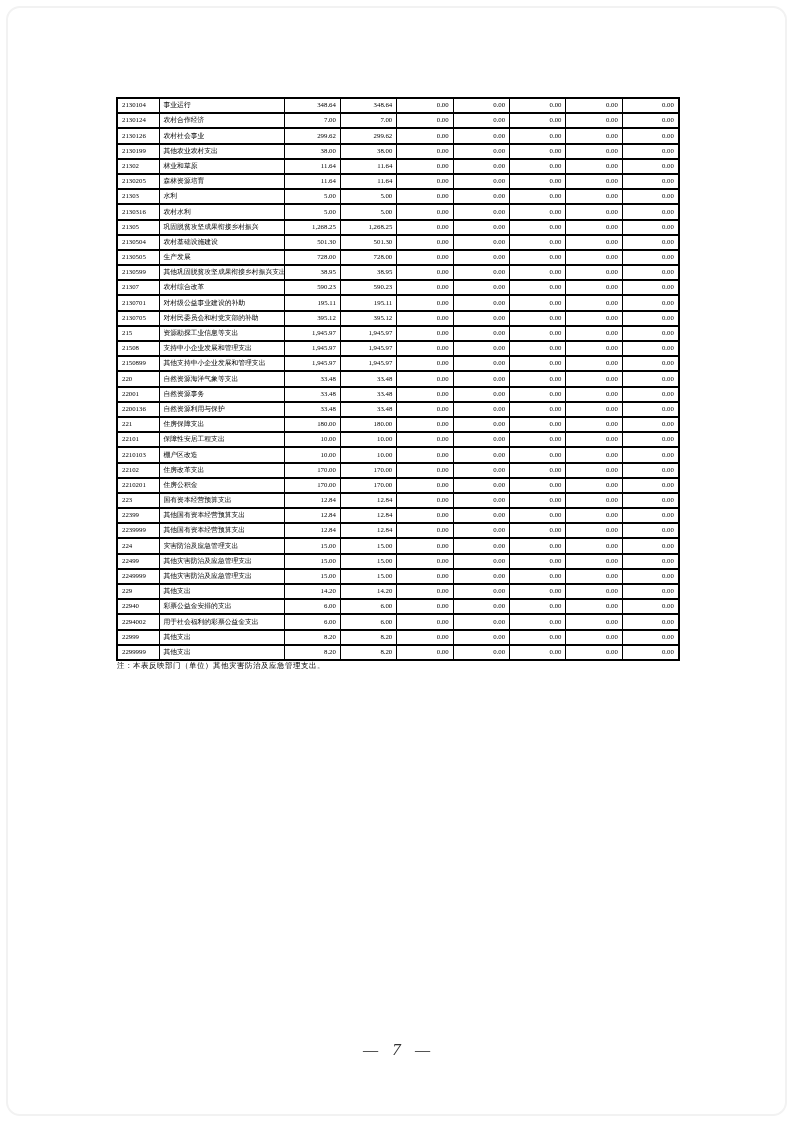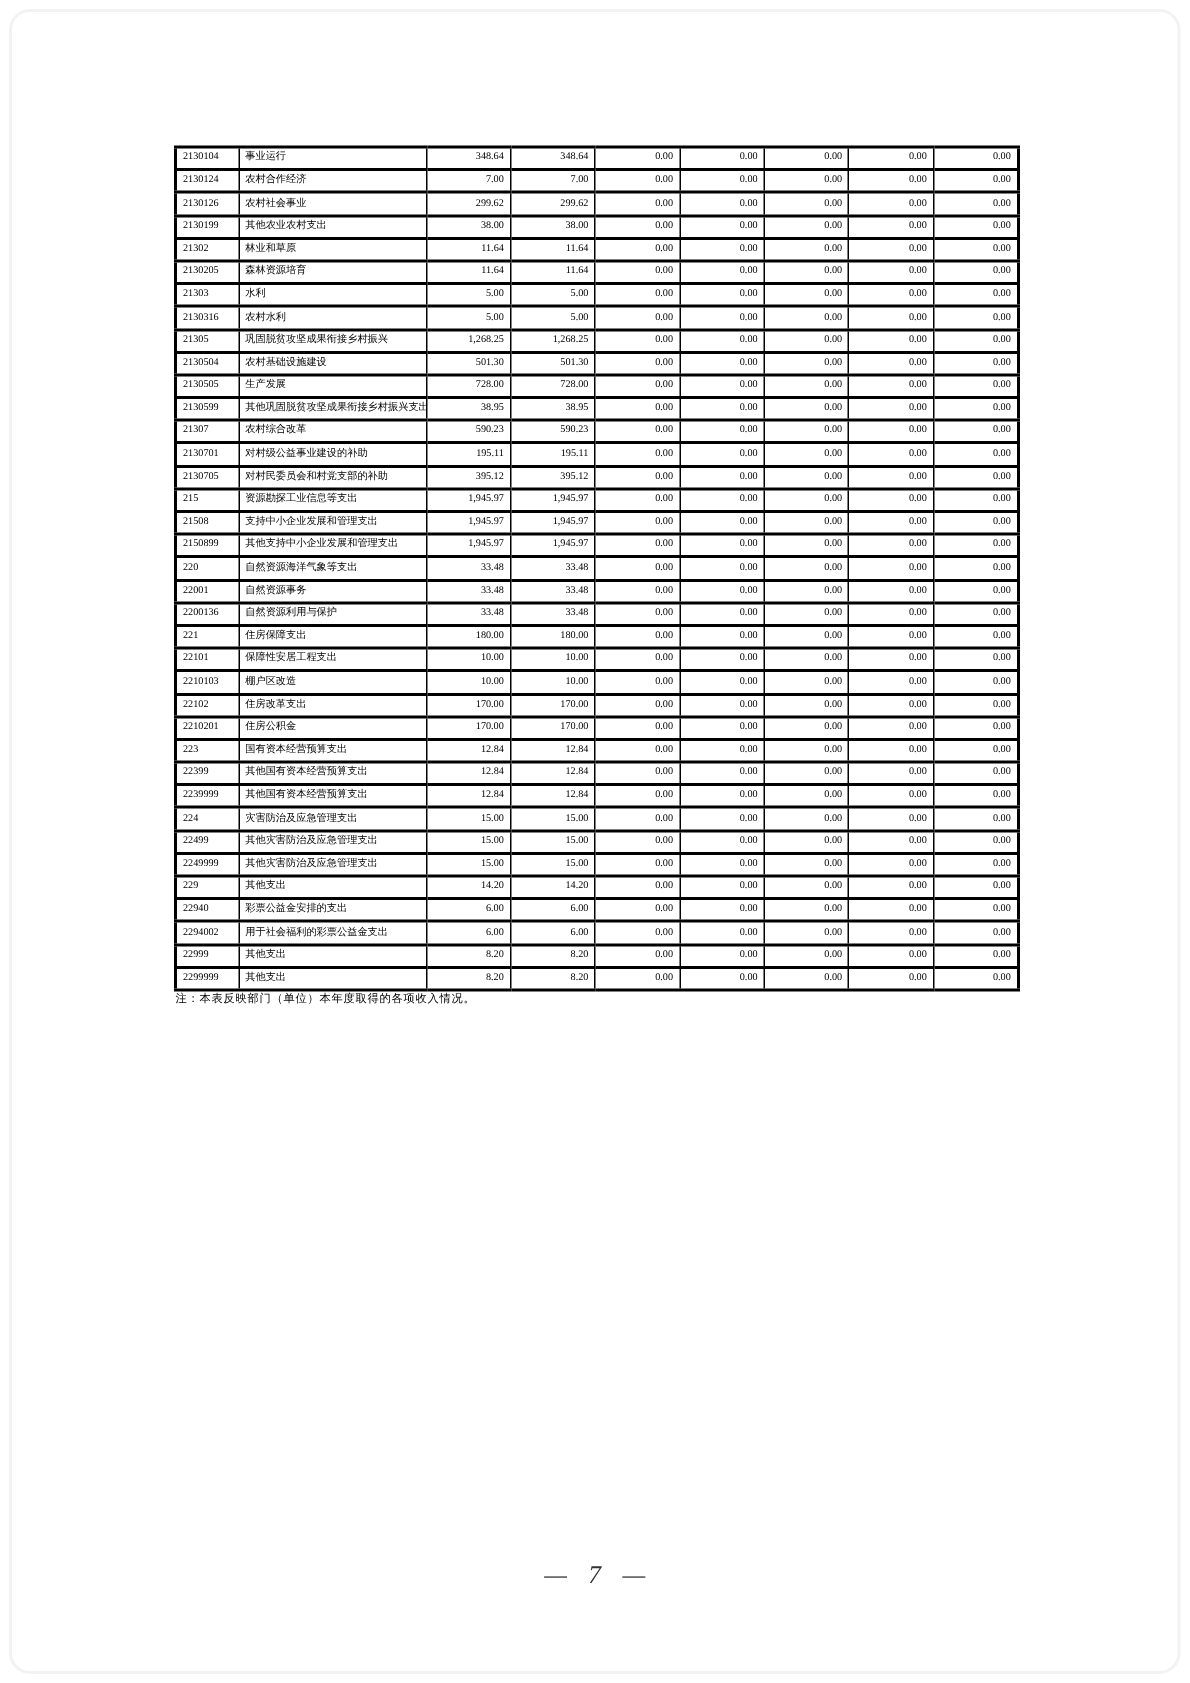--- a/index.html
+++ b/index.html
@@ -495,15 +495,15 @@
           <td class="c-num">0.00</td>
           <td class="c-num">0.00</td>
           <td class="c-num">0.00</td>
           <td class="c-num">0.00</td>
           <td class="c-num">0.00</td>
         </tr>
       </tbody>
   </table>
 </div>
 
-<div class="note">注：本表反映部门（单位）本年度取得的各项收入情况。</div>
+<div class="note">注：本表反映部门（单位）其他灾害防治及应急管理支出。</div>
 
 <div class="page-number">— 7 —</div>
 
 </body></html>

